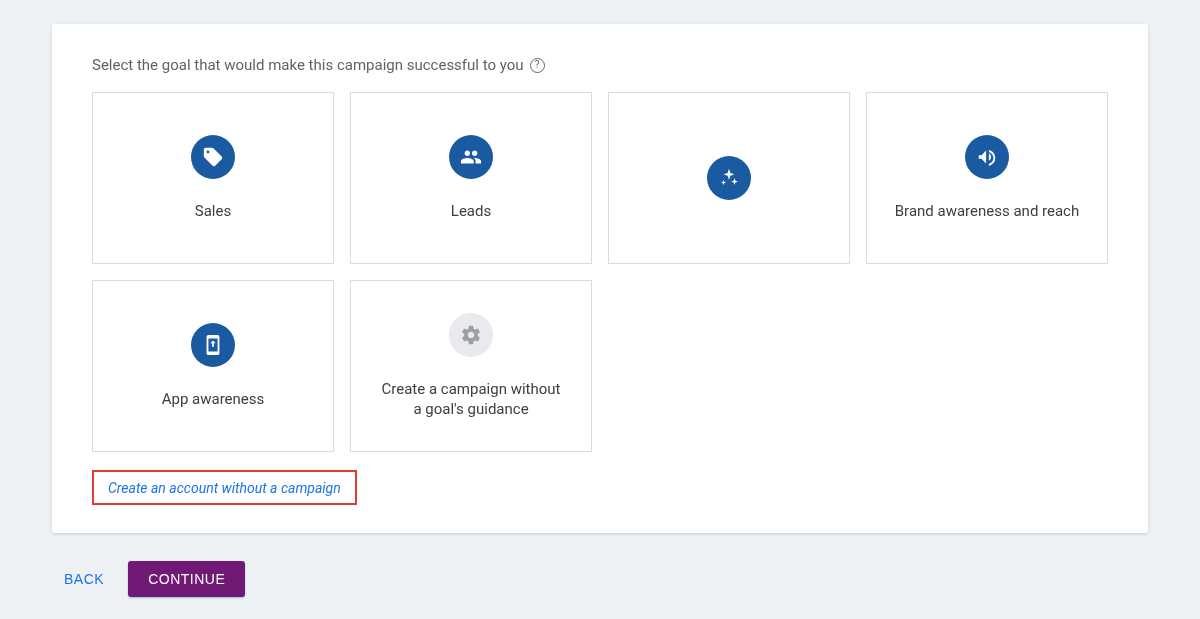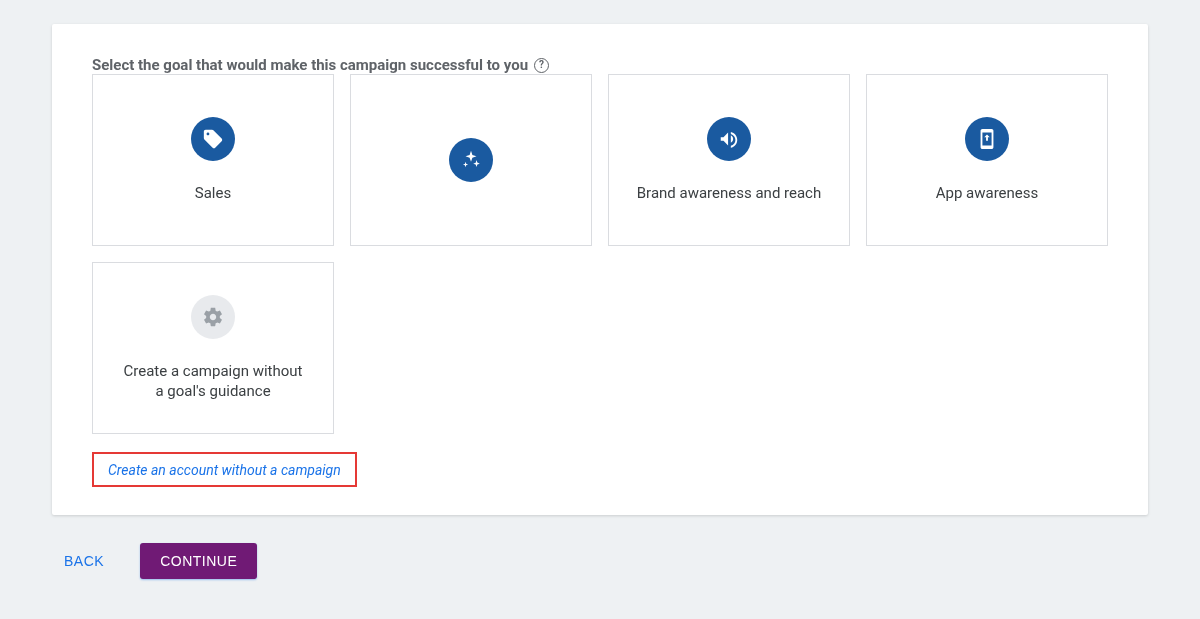--- a/index.html
+++ b/index.html
@@ -15,24 +15,24 @@
       background: #fff;
       width: 1096px;
       margin: 24px auto 0 auto;
       padding: 32px 40px 28px 40px;
       box-shadow: 0 1px 3px rgba(0,0,0,0.15);
       border-radius: 2px;
     }
     .prompt {
       font-size: 15px;
       color: #5f6368;
+      margin-bottom: 18px;
       display: flex;
       align-items: center;
       gap: 6px;
-      font-weight: bold;
     }
     .help-icon {
       width: 15px; height: 15px;
       border: 1.5px solid #5f6368;
       border-radius: 50%;
       display: inline-flex;
       align-items: center;
       justify-content: center;
       font-size: 10px;
       color: #5f6368;
@@ -85,21 +85,21 @@
       color: #1a73e8;
       font-size: 14px;
       text-decoration: none;
     }
     .footer {
       width: 1096px;
       margin: 28px auto 0 auto;
       padding-left: 12px;
       display: flex;
       align-items: center;
-      gap: 36px;
+      gap: 24px;
     }
     .back-btn {
       color: #1a73e8;
       font-weight: 500;
       font-size: 14px;
       letter-spacing: 0.5px;
       background: none;
       border: none;
       cursor: pointer;
     }
@@ -129,20 +129,28 @@
 
     <div class="card">
       <div class="icon-circle">
         <svg viewBox="0 0 24 24" fill="#fff">
             <path d="M21.41 11.58l-9-9C12.05 2.22 11.55 2 11 2H4c-1.1 0-2 .9-2 2v7c0 .55.22 1.05.59 1.41l9 9c.36.36.86.59 1.41.59.55 0 1.05-.22 1.41-.59l7-7c.37-.36.59-.86.59-1.41 0-.55-.23-1.06-.59-1.42zM6.5 8C5.67 8 5 7.33 5 6.5S5.67 5 6.5 5 8 5.67 8 6.5 7.33 8 6.5 8z"></path>
           </svg>
       </div>
       <div class="card-label">Sales</div>
     </div>
 
+    <div class="card">
+      <div class="icon-circle">
+        <svg viewBox="0 0 24 24" fill="#fff">
+            <path d="M16 11c1.66 0 2.99-1.34 2.99-3S17.66 5 16 5s-3 1.34-3 3 1.34 3 3 3zm-8 0c1.66 0 2.99-1.34 2.99-3S9.66 5 8 5 5 6.34 5 8s1.34 3 3 3zm0 2c-2.33 0-7 1.17-7 3.5V19h14v-2.5c0-2.33-4.67-3.5-7-3.5zm8 0c-.29 0-.62.02-.97.05 1.16.84 1.97 1.97 1.97 3.45V19h6v-2.5c0-2.33-4.67-3.5-7-3.5z"></path>
+          </svg>
+      </div>
+      <div class="card-label">Leads</div>
+    </div>
 
 
     <div class="card">
       <div class="icon-circle">
         <svg viewBox="0 0 24 24" fill="#fff">
             <path d="M12 2l1.5 4.5L18 8l-4.5 1.5L12 14l-1.5-4.5L6 8l4.5-1.5L12 2zm6 10l.9 2.7L21.6 16l-2.7.9L18 19.6l-.9-2.7L14.4 16l2.7-.9L18 12zM6 14l.7 2.1L8.8 17l-2.1.7L6 19.8l-.7-2.1L3.2 17l2.1-.7L6 14z"></path>
           </svg>
       </div>
     </div>
 

